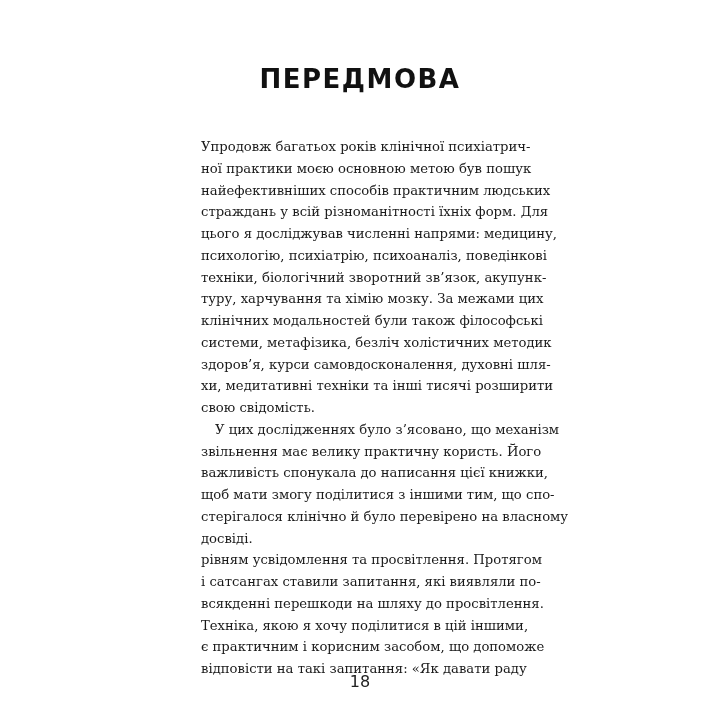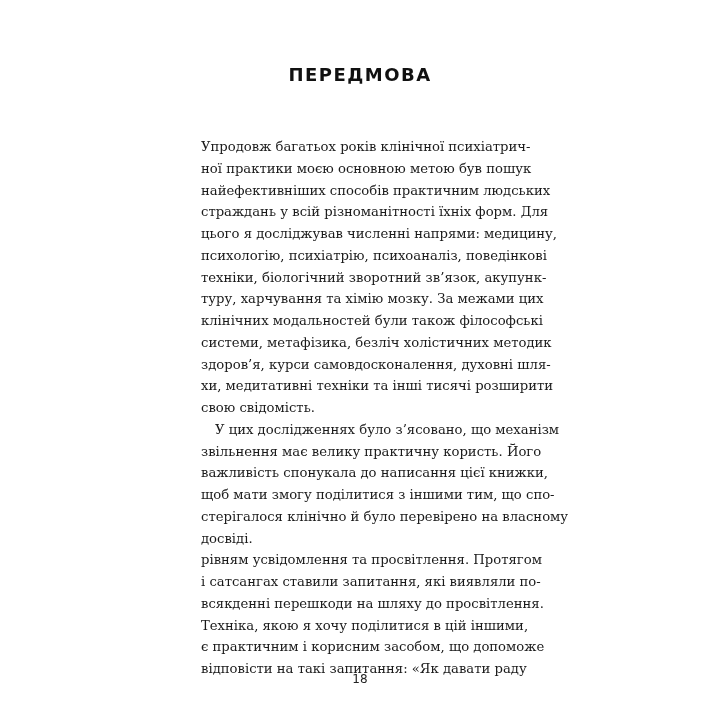--- a/index.html
+++ b/index.html
@@ -2,40 +2,40 @@
 <html><head>
   <meta charset="utf-8">
   <style>
     html, body { margin: 0; padding: 0; background: #ffffff; }
     body { width: 720px; height: 720px; position: relative; overflow: hidden; }
     .page { position: absolute; left: 0; top: 0; width: 720px; height: 720px; background: #ffffff; }
     .title {
       position: absolute; left: 0; width: 720px; top: 64px;
       text-align: center;
       font-family: "DejaVu Sans", sans-serif;
-      font-weight: bold; font-size: 18px; letter-spacing: 1.5px;
+      font-weight: bold; font-size: 26px; letter-spacing: 1.5px;
       color: #111111;
     }
     .body-text {
       position: absolute; left: 201px; top: 136px; width: 318px;
       font-family: "DejaVu Serif", serif;
       font-size: 13.2px; color: #1a1a1a;
     }
     .line {
       display: block; height: 21.75px; line-height: 21.75px;
       text-align: justify; text-align-last: justify;
       white-space: nowrap; overflow: visible;
     }
     .line.last { text-align-last: left; }
     .line.indent { text-indent: 14px; }
     .folio {
       position: absolute; left: 0; width: 720px; top: 672px;
       text-align: center;
       font-family: "DejaVu Sans", sans-serif;
-      font-size: 12px; color: #222222;
+      font-size: 16px; color: #222222;
     }
   </style>
 </head>
 <body>
 
 <div class="page">
   <div class="title">ПЕРЕДМОВА</div>
 
   <div class="body-text">
     <div>

